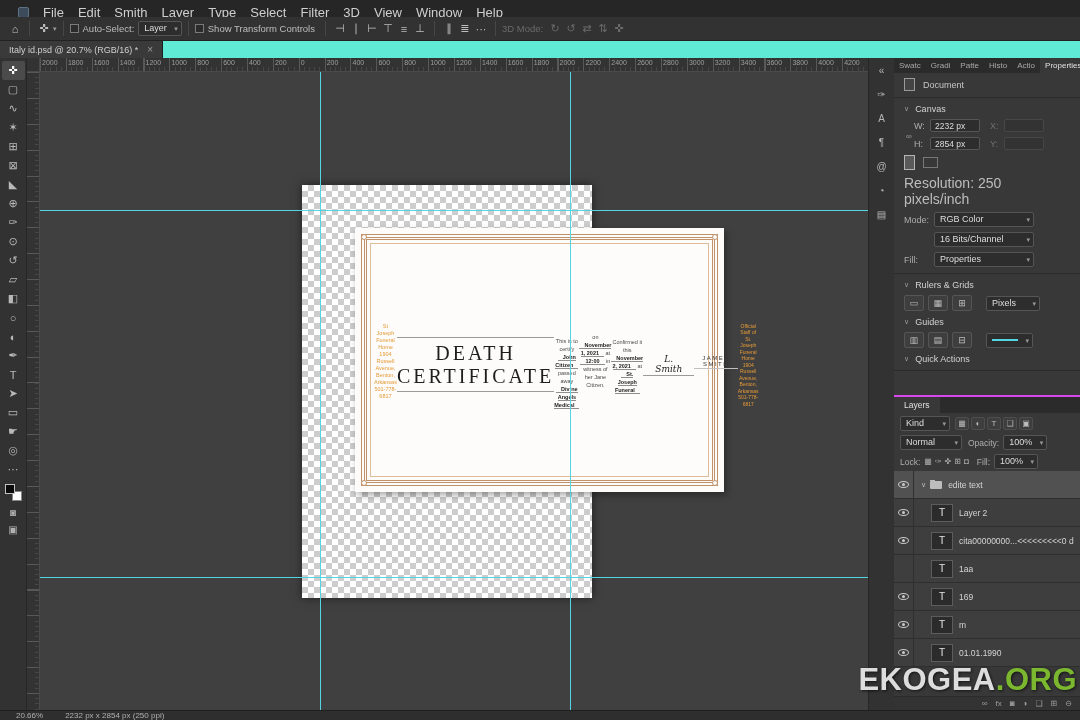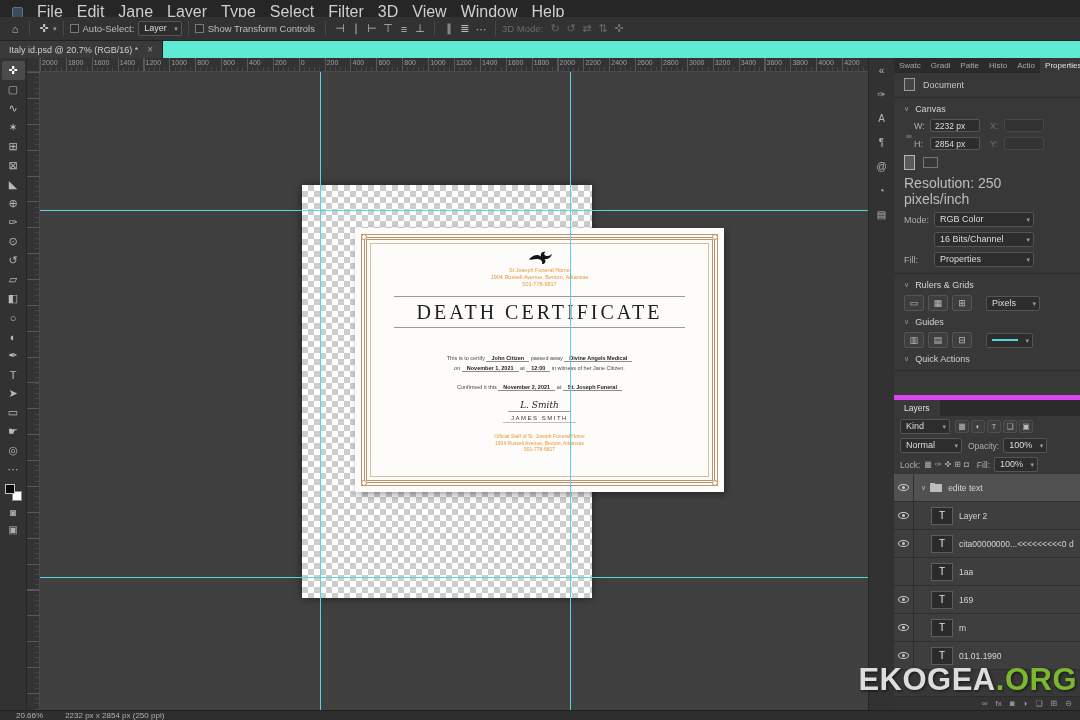--- a/index.html
+++ b/index.html
@@ -1,20 +1,20 @@
 <!DOCTYPE html>
 <html><head>
 <meta charset="utf-8">
 <style>
   * { margin:0; padding:0; box-sizing:border-box; }
   body { background:#1a1a1a; font-family:"Liberation Sans", sans-serif; }
   .app { position:relative; width:1080px; height:720px; background:#323232; overflow:hidden; color:#c8c8c8; }
 
   
-  .menubar { position:absolute; left:0; top:0; width:100%; height:25px; background:#262626; display:flex; align-items:center; padding-left:12px; font-size:16px; border-bottom:1px solid #1d1d1d; }
+  .menubar { position:absolute; left:0; top:0; width:100%; height:25px; background:#262626; display:flex; align-items:center; padding-left:18px; font-size:13px; border-bottom:1px solid #1d1d1d; }
   .app-logo { width:11px; height:11px; background:#3c4c5c; border:1px solid #5f7285; border-radius:2px; margin-right:7px; flex:0 0 auto; }
   .menu-items { display:flex; align-items:center; }
   .menu-item { padding:0 7px; color:#cfcfcf; cursor:default; }
 
   
   .optionsbar { position:absolute; left:0; top:17px; width:100%; height:24px; background:#323232; border-bottom:1px solid #222; display:flex; align-items:center; font-size:9.5px; color:#bdbdbd; padding-left:7px; }
   .opt-icon { display:inline-flex; align-items:center; justify-content:center; min-width:14px; height:16px; font-size:11px; color:#bdbdbd; margin:0 1px; }
   .opt-icon.grayed { color:#6a6a6a; }
   .opt-sep { width:1px; height:15px; background:#474747; margin:0 6px; flex:0 0 auto; }
   .checkbox { width:9px; height:9px; border:1px solid #7a7a7a; background:#2b2b2b; display:inline-block; margin-right:4px; flex:0 0 auto; }
@@ -56,21 +56,21 @@
   .guide-v { position:absolute; top:14px; bottom:0; width:1px; background:#55d4e2; z-index:4; }
   .guide-h { position:absolute; left:13px; right:0; height:1px; background:#55d4e2; z-index:4; }
 
   
   .certificate { position:absolute; left:328px; top:170px; width:369px; height:264px; background:#fdfcfa; z-index:2; box-shadow:2px 3px 7px rgba(0,0,0,0.35); }
   .cert-frame1 { position:absolute; inset:6px; border:1px solid #c0926a; }
   .cert-frame2 { position:absolute; inset:9px; border:3px double #c0926a; }
   .cert-frame3 { position:absolute; inset:15px; border:1px solid #dcbd95; }
   .cert-corner { position:absolute; width:6px; height:6px; border:1px solid #c0926a; border-radius:50%; background:#fdfcfa; z-index:3; }
   .cc-tl { left:6px; top:6px; } .cc-tr { right:6px; top:6px; } .cc-bl { left:6px; bottom:6px; } .cc-br { right:6px; bottom:6px; }
-  .cert-content { position:absolute; inset:19px; display:flex; flex-direction:column; align-items:center; text-align:center; }
+  .cert-content { position:absolute; inset:19px; display:flex; flex-direction:row; align-items:center; text-align:center; }
   .bird { margin-top:3px; }
   .cert-org { color:#e59a38; font-size:5.5px; line-height:7px; margin-top:2px; }
   .cert-title { font-family:"Liberation Serif", serif; font-size:20px; letter-spacing:3px; color:#1e1e1e; margin-top:8px; padding:4px 0 3px; border-top:1px solid #9b9b9b; border-bottom:1px solid #9b9b9b; width:88%; }
   .cert-line { font-size:5.5px; color:#4a4a4a; line-height:8px; }
   .cl-1 { margin-top:26px; } .cl-2 { margin-top:2px; } .cl-3 { margin-top:11px; }
   .blank { border-bottom:0.5px solid #8d8d8d; padding:0 5px; font-weight:bold; color:#222; }
   .cert-sig { margin-top:9px; font-family:"DejaVu Serif", serif; font-style:italic; font-size:9px; color:#1d1d1d; border-bottom:1px solid #9a9a9a; padding:0 12px 1px; }
   .cert-signer { margin-top:3px; font-size:6px; letter-spacing:1.5px; color:#3a3a3a; border-bottom:1px solid #c0c0c0; padding:0 8px 1px; }
   .cert-footer { margin-top:10px; color:#e59a38; font-size:5px; line-height:6.5px; }
 
@@ -100,21 +100,21 @@
   .orient-p { width:11px; height:15px; border:1px solid #b5b5b5; background:#5a5a5a; }
   .orient-l { width:15px; height:11px; border:1px solid #777; margin-left:8px; }
   .res-row { color:#bdbdbd; font-size:14px; }
   .lbl-w { width:30px; color:#adadad; flex:0 0 auto; }
   .dd-wide { min-width:100px; }
   .indent40 { margin-left:40px; }
   .icon-btn { width:20px; height:16px; border:1px solid #555; background:#3e3e3e; display:inline-flex; align-items:center; justify-content:center; font-size:9px; color:#bdbdbd; margin-right:4px; border-radius:2px; }
   .guide-line-sample { display:inline-block; width:26px; height:0; border-top:2px solid #55d4e2; vertical-align:middle; }
 
   
-  .layers-panel { position:absolute; top:337px; left:0; right:0; bottom:0; background:#383838; border-top:5px solid #d946ef; }
+  .layers-panel { position:absolute; top:337px; left:0; right:0; bottom:0; background:#383838; border-top:2px solid #d946ef; }
   .layers-tabrow { height:16px; background:#2b2b2b; display:flex; }
   .layers-tab { background:#383838; padding:3px 10px 0; font-size:8.5px; color:#e0e0e0; }
   .filter-row { display:flex; align-items:center; padding:3px 6px 0; }
   .kind-dd { min-width:50px; margin-right:5px; }
   .filter-icons { display:inline-flex; gap:2px; }
   .f-icon { width:14px; height:13px; border:1px solid #4e4e4e; background:#3e3e3e; display:inline-flex; align-items:center; justify-content:center; font-size:8px; color:#bdbdbd; border-radius:2px; }
   .blend-row, .lock-row { display:flex; align-items:center; padding:4px 6px 0; font-size:8.5px; color:#adadad; }
   .blend-dd { min-width:62px; margin-right:6px; }
   .val-dd { min-width:38px; }
   .sm-lbl { margin-right:4px; }
@@ -151,21 +151,21 @@
 </head>
 <body>
 
 <div class="app">
 
   <div class="menubar">
     <span class="app-logo"></span>
     <span class="menu-items" id="menu-items">
         <span class="menu-item">File</span>
         <span class="menu-item">Edit</span>
-        <span class="menu-item">Jane</span>
+        <span class="menu-item">Smith</span>
         <span class="menu-item">Layer</span>
         <span class="menu-item">Type</span>
         <span class="menu-item">Select</span>
         <span class="menu-item">Filter</span>
         <span class="menu-item">3D</span>
         <span class="menu-item">View</span>
         <span class="menu-item">Window</span>
         <span class="menu-item">Help</span>
       </span>
   </div>

